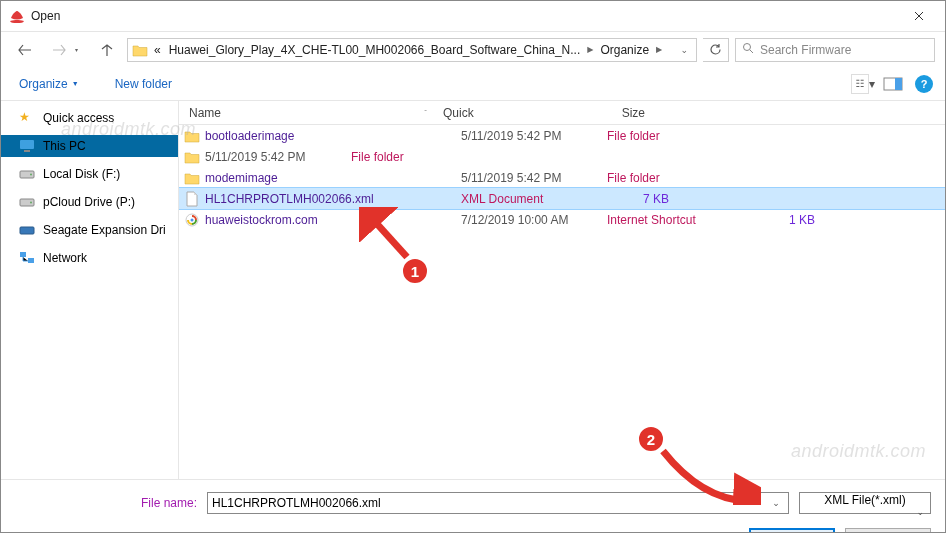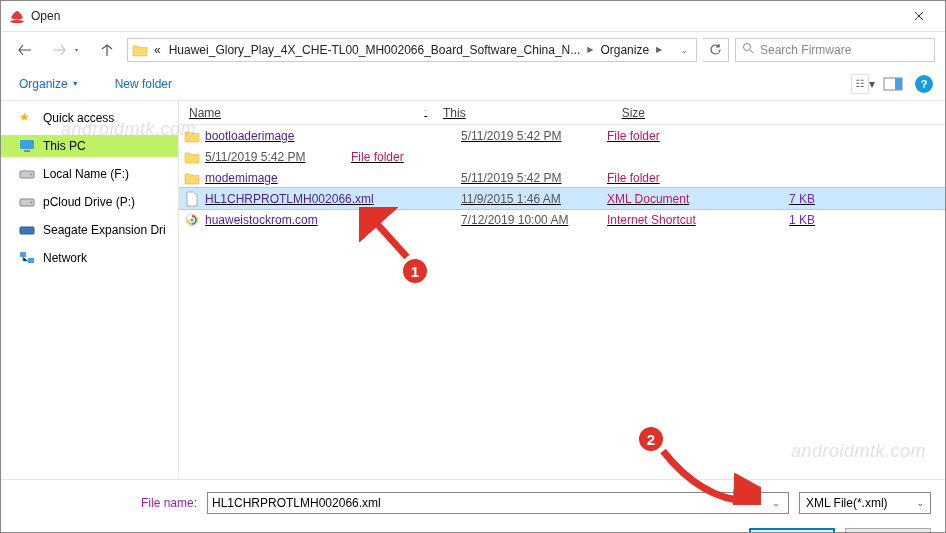--- a/index.html
+++ b/index.html
@@ -35,25 +35,25 @@
 .tb-gap { width: 24px; }
 .tb-spacer { flex: 1; }
 .tb-ico { width: 24px; height: 24px; display: flex; align-items: center; justify-content: center; color: #555; margin-left: 6px; }
 .view-box { border: 1px solid #ddd; width: 28px; height: 20px; display: flex; align-items: center; justify-content: center; font-size: 10px; color: #666; }
 .tb-help { width: 18px; height: 18px; border-radius: 50%; background: #1a9be0; color: #fff; display: flex; align-items: center; justify-content: center; font-size: 11px; font-weight: bold; margin-left: 10px; }
 
 
 .body { display: flex; height: 378px; }
 .sidebar { width: 178px; border-right: 1px solid #e6e6e6; padding: 6px 0; overflow: hidden; }
 .sb-item { height: 22px; display: flex; align-items: center; padding: 0 8px 0 18px; gap: 8px; white-space: nowrap; }
-.sb-item.selected { background: #bef264; }
+.sb-item.selected { background: #0369a1; }
 .sb-icon { width: 16px; height: 16px; flex-shrink: 0; }
 .sb-star { color: #f2b01e; }
 
-.filearea { flex: 1; display: flex; flex-direction: column; text-decoration: underline; }
+.filearea { flex: 1; display: flex; flex-direction: column; }
 .colhead { height: 24px; display: flex; align-items: center; border-bottom: 1px solid #e6e6e6; color: #444; }
 .col { padding: 0 6px; }
 .c-name { width: 258px; padding-left: 10px; display: flex; align-items: center; gap: 4px; }
 .c-date { width: 146px; }
 .c-type { width: 126px; }
 .c-size { width: 100px; text-align: right; padding-right: 18px; }
 .sort-arr { font-size: 8px; color: #888; margin-left: auto; margin-right: 4px; }
 
 .rows { flex: 1; overflow: hidden; }
 .row { height: 21px; display: flex; align-items: center; }
@@ -63,21 +63,21 @@
 .row .dt { width: 146px; color: #555; }
 .row .tp { width: 126px; color: #be185d; }
 .row .sz { width: 100px; color: #6d28d9; text-align: right; padding-right: 18px; }
 
 
 .bottom { border-top: 1px solid #e6e6e6; padding: 12px 14px; }
 .fn-row { display: flex; align-items: center; gap: 6px; }
 .fn-label { width: 186px; text-align: right; padding-right: 4px; color: #a21caf; }
 .fn-input { flex: 1; border: 1px solid #888; height: 22px; padding: 0 4px; display: flex; align-items: center; background: #fff; }
 .fn-dd { width: 16px; text-align: center; color: #555; font-size: 9px; }
-.ft-select { width: 132px; border: 1px solid #888; height: 22px; display: flex; align-items: center; padding: 0 6px; margin-left: 4px; }
+.ft-select { width: 132px; border: 1px solid #888; height: 22px; display: flex; align-items: center; padding: 0 6px; margin-left: 4px; flex-direction: column; }
 .ft-dd { margin-left: auto; font-size: 9px; color: #555; }
 
 .btn-row { display: flex; justify-content: flex-end; gap: 10px; margin-top: 14px; padding-right: 0; }
 .btn { width: 86px; height: 22px; border: 1px solid #aaa; background: #e9e9e9; display: flex; align-items: center; justify-content: center; color: #222; }
 .btn.primary { border: 2px solid #0078d7; background: #e5f1fb; }
 
 
 .folder-svg { fill: #ffd86b; stroke: #cfa83a; stroke-width: 0.5; }
 .file-svg { fill: #fff; stroke: #aaa; stroke-width: 1; }
 .monitor { fill: #3ea0e0; }
@@ -183,21 +183,21 @@
           <rect x="5" y="12" width="6" height="2" fill="#888"></rect>
         </svg>
       <span>This PC</span>
     </div>
     <div style="height:6px"></div>
     <div class="sb-item">
       <svg class="sb-icon" viewBox="0 0 16 16">
           <rect x="1" y="5" width="14" height="7" rx="1" fill="#ccc" stroke="#888"></rect>
           <circle cx="12" cy="8.5" r="1" fill="#6a6"></circle>
         </svg>
-      <span>Local Name (F:)</span>
+      <span>Local Disk (F:)</span>
     </div>
     <div style="height:6px"></div>
     <div class="sb-item">
       <svg class="sb-icon" viewBox="0 0 16 16">
           <rect x="1" y="5" width="14" height="7" rx="1" fill="#ccc" stroke="#888"></rect>
           <circle cx="12" cy="8.5" r="1" fill="#6a6"></circle>
         </svg>
       <span>pCloud Drive (P:)</span>
     </div>
     <div style="height:6px"></div>
@@ -217,21 +217,21 @@
       <span>Network</span>
     </div>
   </div>
 
   <div class="filearea">
     <div class="colhead">
       <div class="col c-name">
           <span>Name</span>
           <span class="sort-arr">ˆ</span>
         </div>
-      <div class="col c-type">This</div>
+      <div class="col c-type">Quick</div>
       <div class="col c-size">Size</div>
     </div>
     <div class="rows">
       <div class="row">
         <span class="ic">
             <svg width="16" height="14" viewBox="0 0 16 14">
               <path class="folder-svg" d="M1 3h5l1 1.5h8V13H1z"></path>
             </svg>
           </span>
         <span class="nm">bootloaderimage</span>
@@ -261,21 +261,20 @@
         <span class="sz"></span>
       </div>
       <div class="row sel">
         <span class="ic">
             <svg width="14" height="16" viewBox="0 0 14 16">
               <path class="file-svg" d="M2 1h7l3 3v11H2z"></path>
               <path fill="#ddd" d="M9 1v3h3"></path>
             </svg>
           </span>
         <span class="nm">HL1CHRPROTLMH002066.xml</span>
-        <span class="dt">11/9/2015 1:46 AM</span>
         <span class="tp">XML Document</span>
         <span class="sz">7 KB</span>
       </div>
       <div class="row">
         <span class="ic">
             <svg width="14" height="14" viewBox="0 0 14 14">
               <circle cx="7" cy="7" r="6" fill="#fff" stroke="#ccc"></circle>
               <path fill="#e04a2a" d="M7 2a5 5 0 0 1 5 5h-2a3 3 0 0 0-3-3z"></path>
               <path fill="#4aa02a" d="M12 7a5 5 0 0 1-5 5v-2a3 3 0 0 0 3-3z"></path>
               <path fill="#f2c01e" d="M7 12a5 5 0 0 1-5-5h2a3 3 0 0 0 3 3z"></path>

